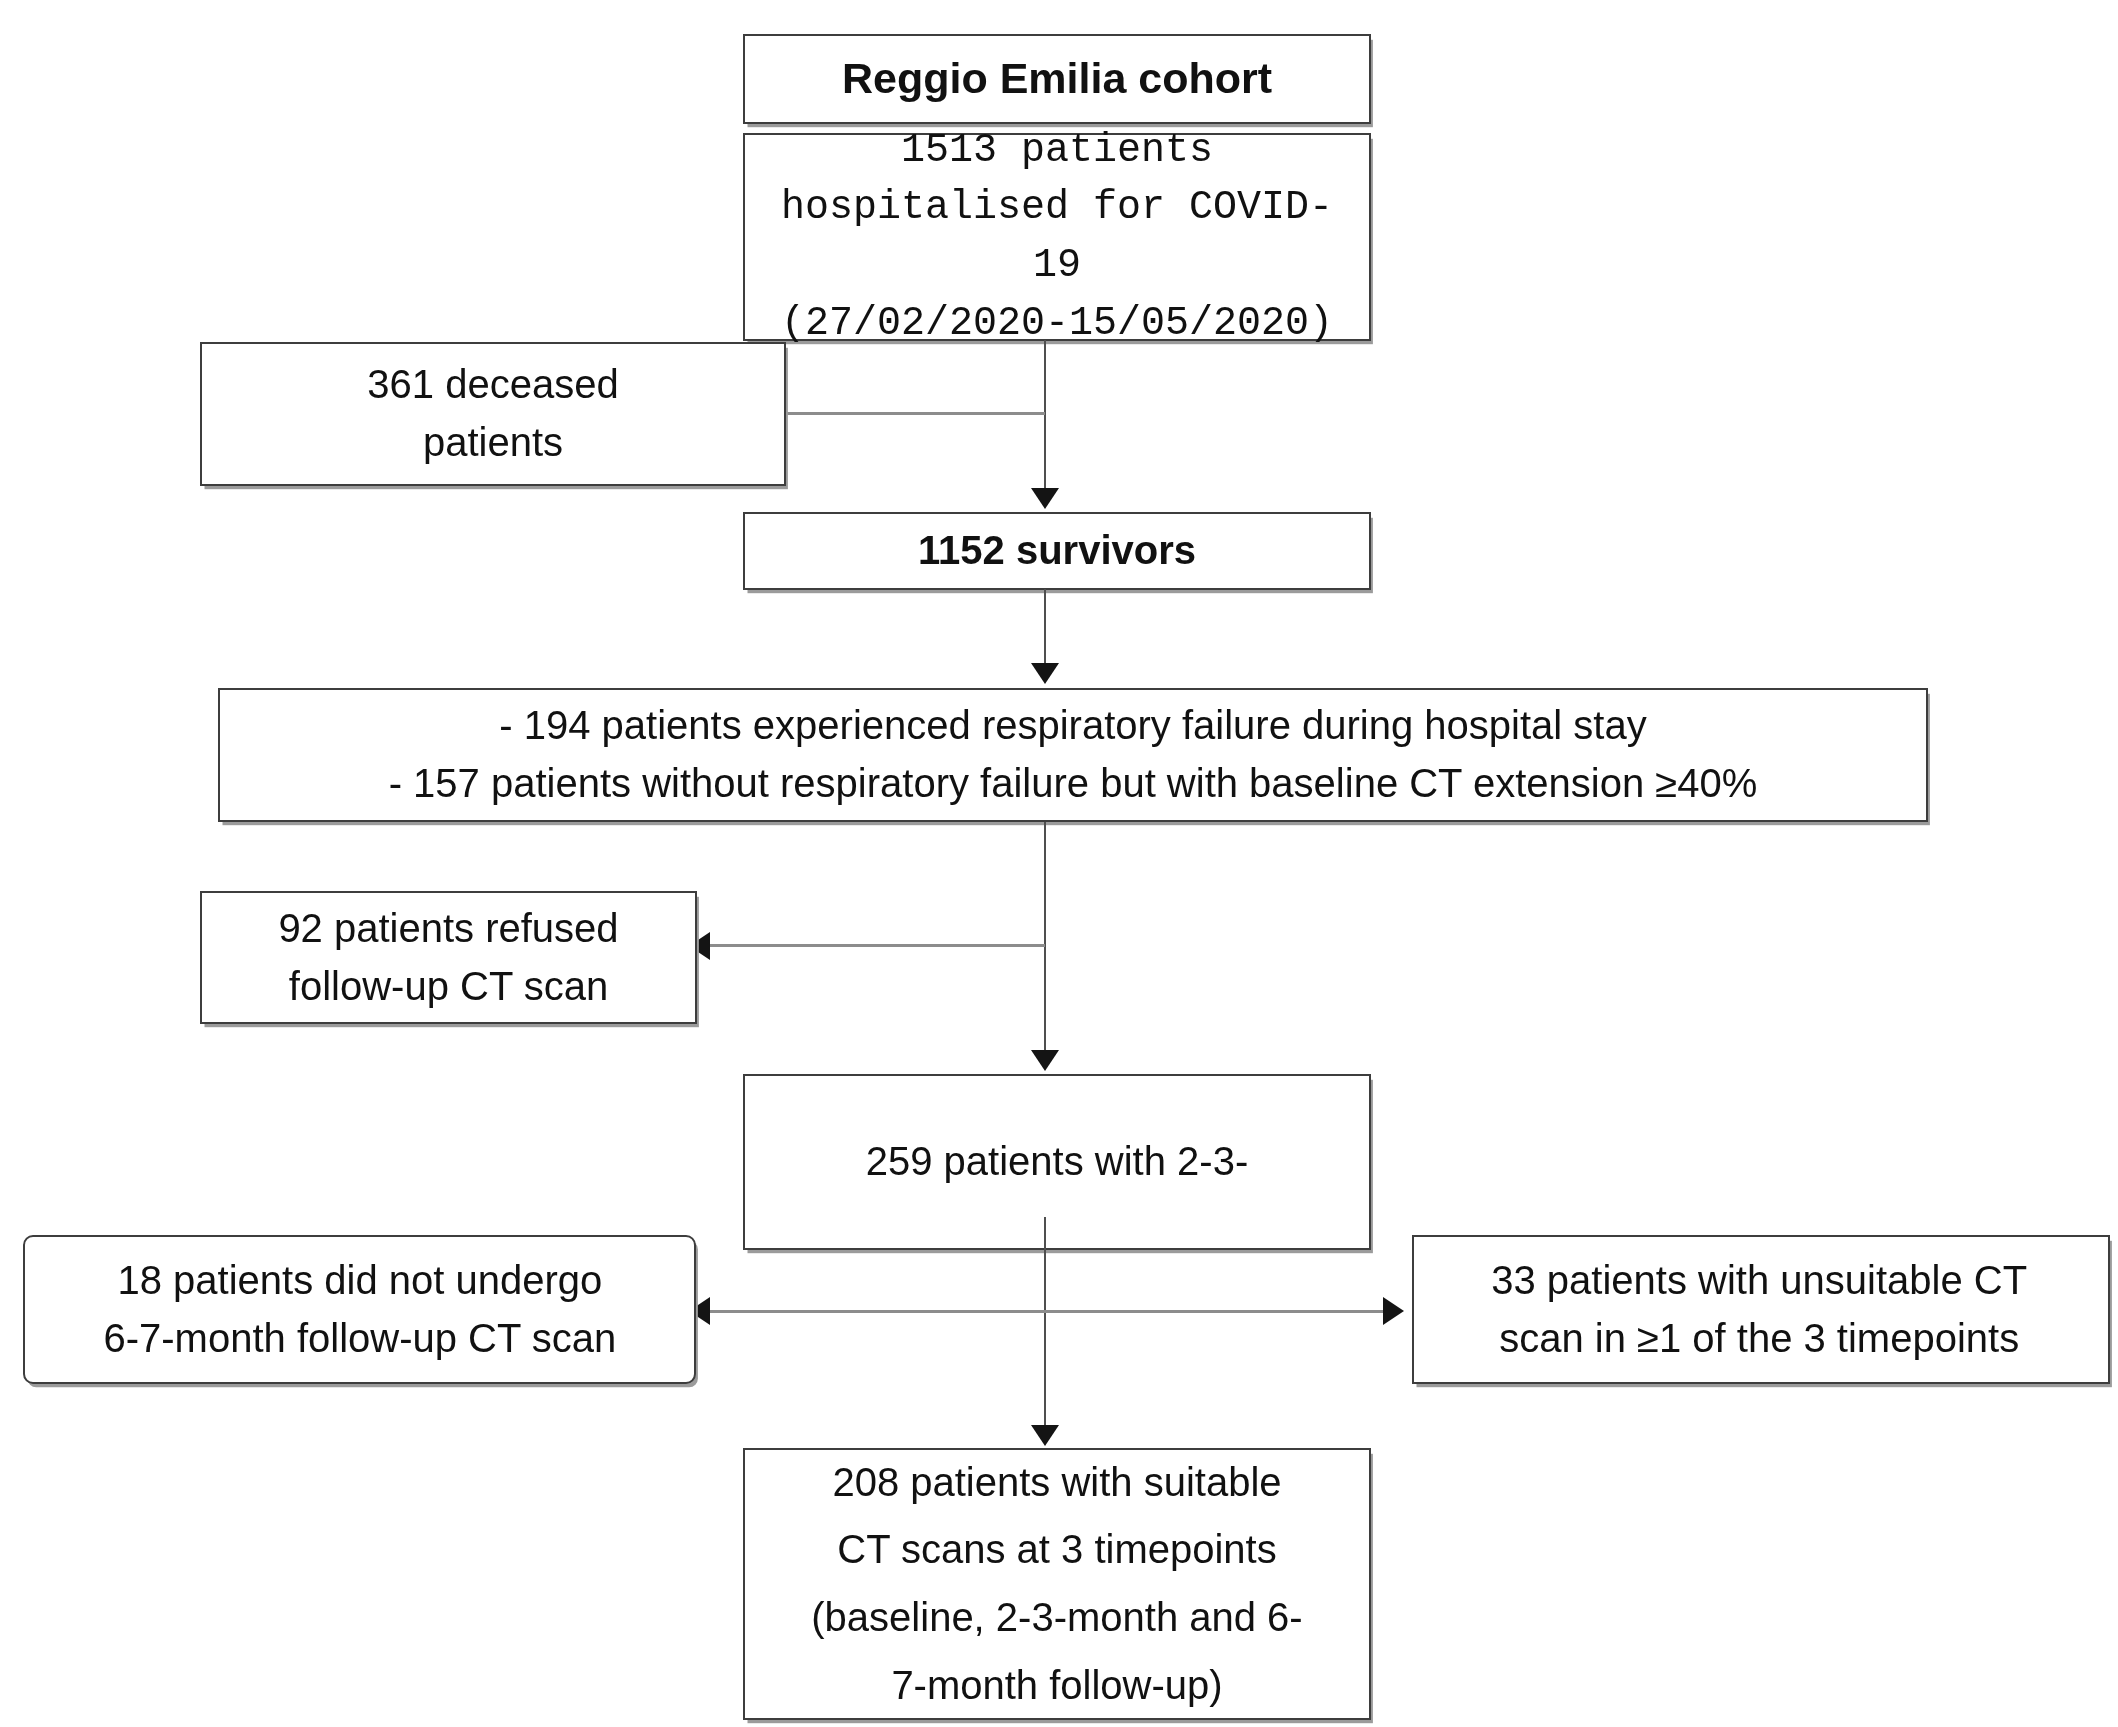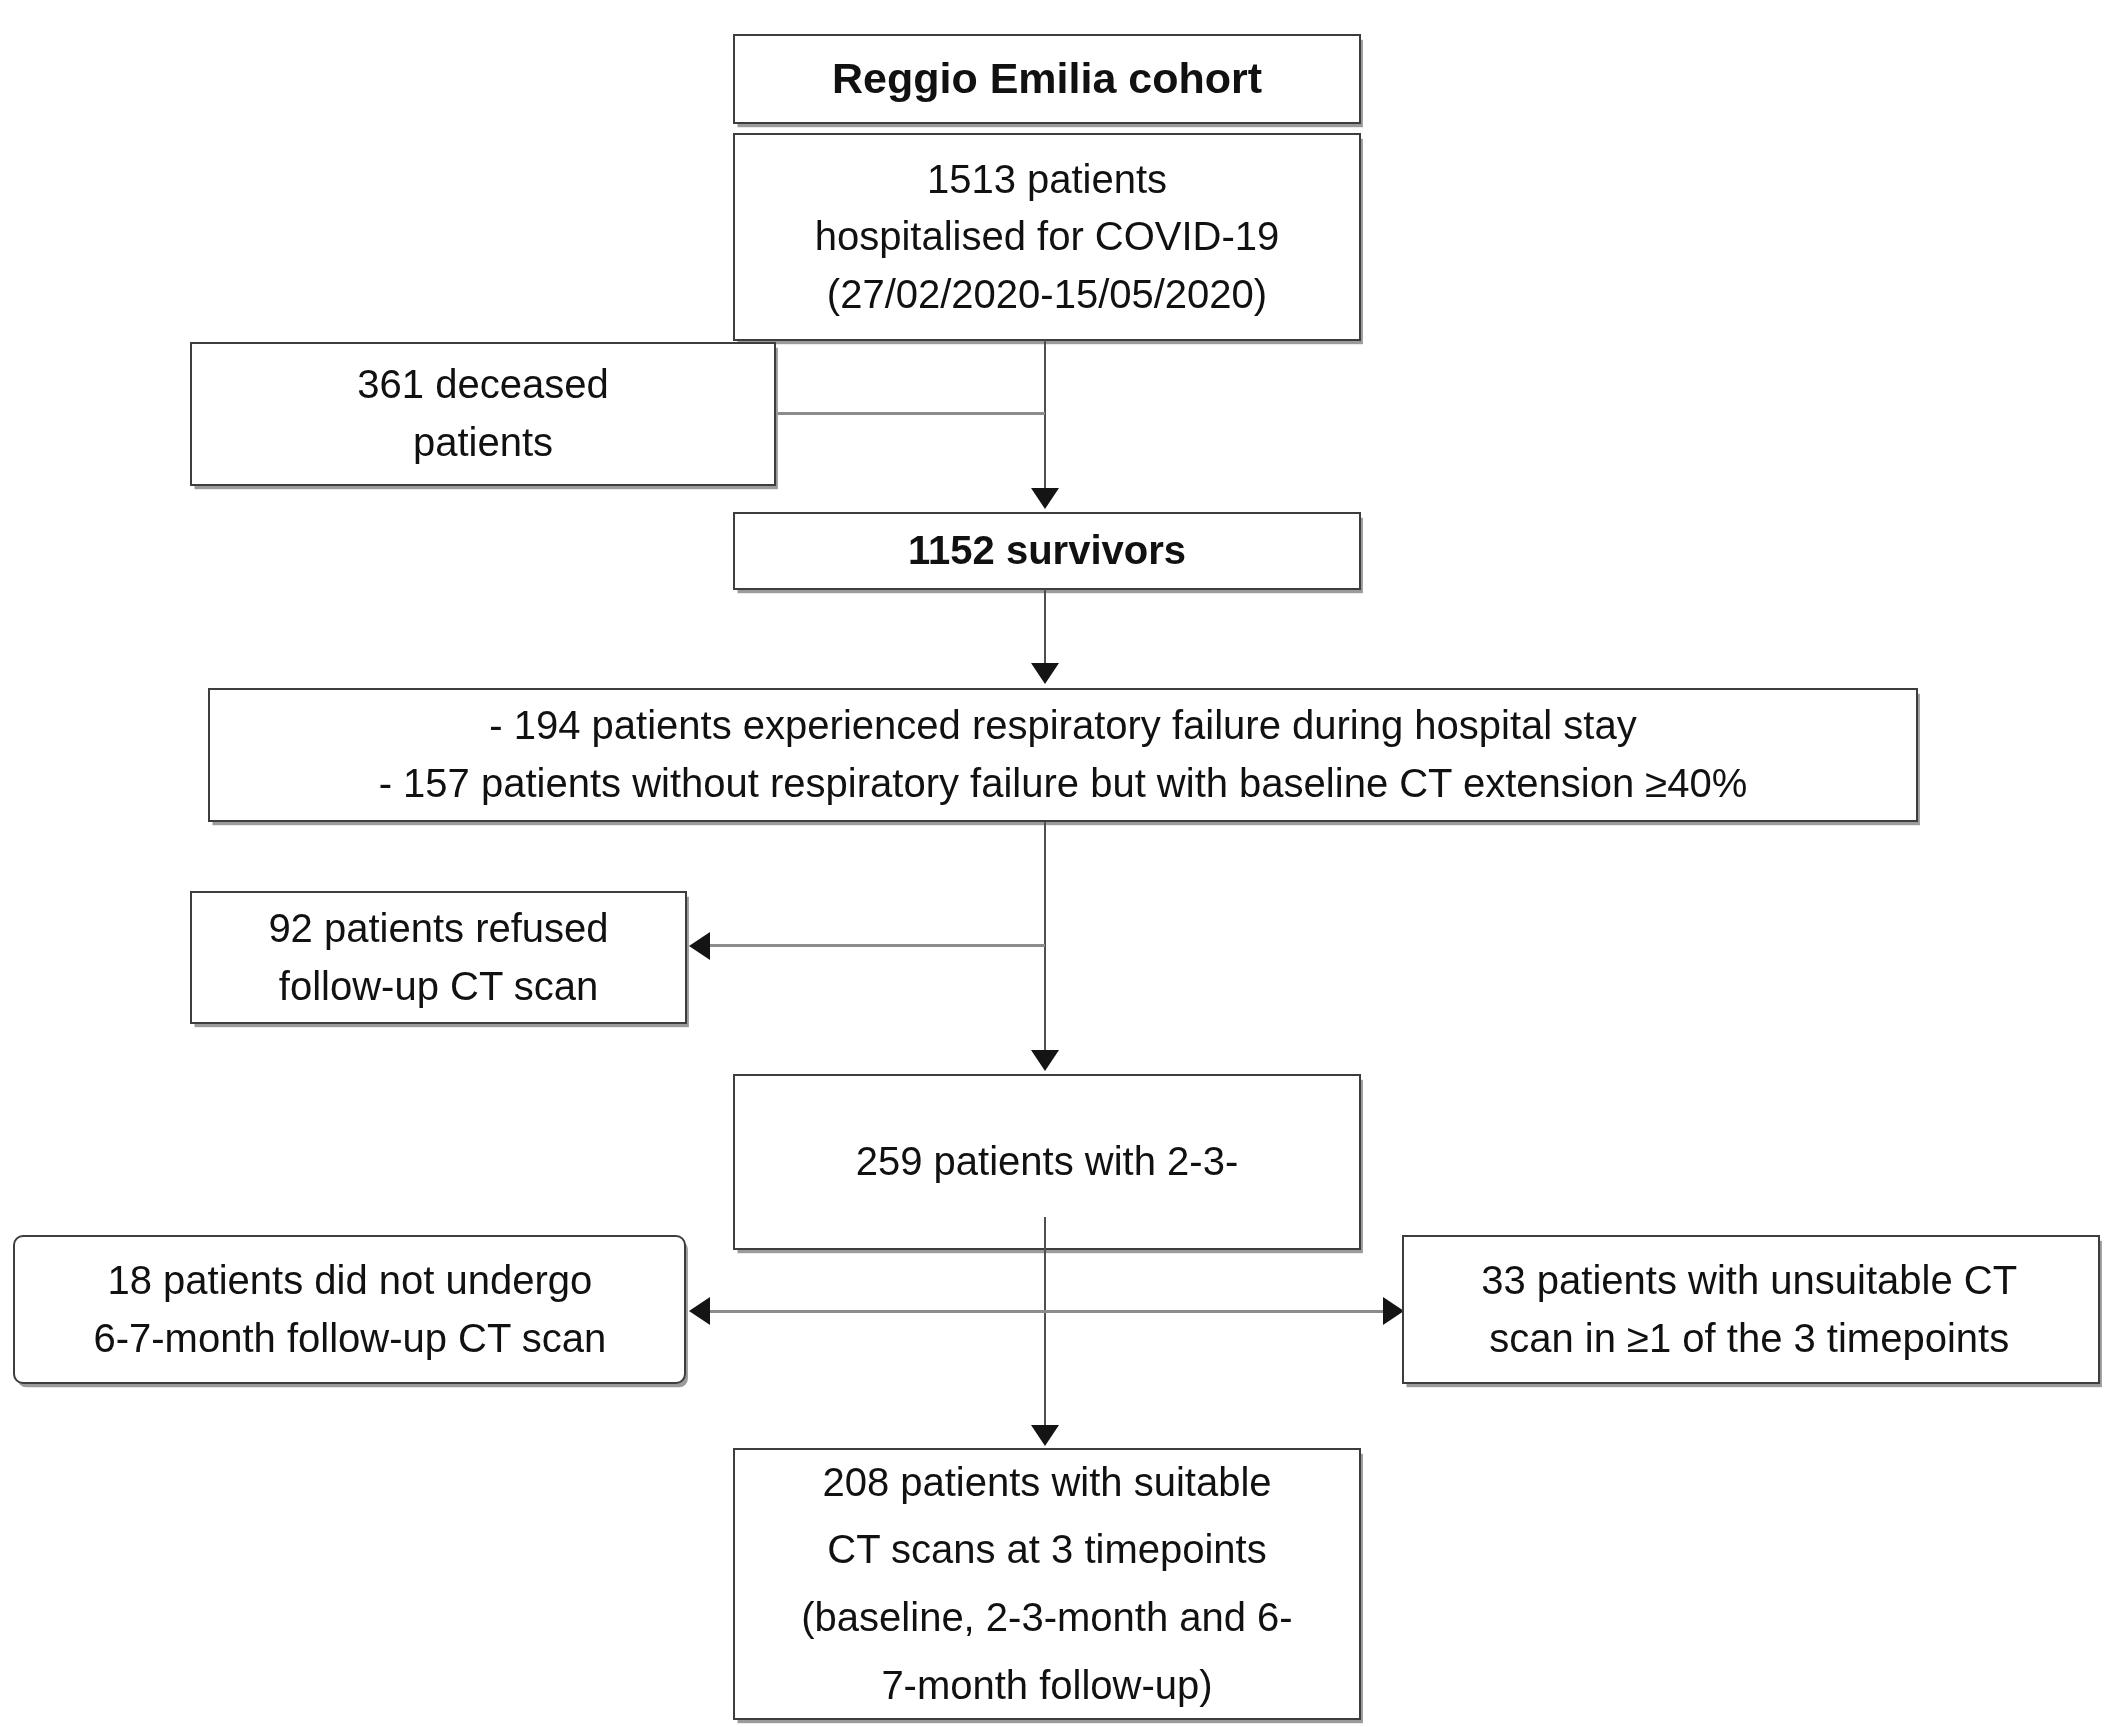--- a/index.html
+++ b/index.html
@@ -18,41 +18,42 @@
     border:2.5px solid #3d3d3d;
     box-shadow:3.2px 4.5px 0 -1.3px #9b9b9b;
     display:flex;
     flex-direction:column;
     align-items:center;
     justify-content:center;
     text-align:center;
     font-size:40px;
     line-height:1.44;
     padding:0 12.7px;
+    margin-left:10px;
   }
   .box .line{display:block;white-space:pre-wrap;}
   b{font-weight:normal;}
   .title-text{font-size:43px;font-weight:bold;}
   .hline{position:absolute;height:2.5px;background:#8c8c8c;}
   .vline{position:absolute;width:1.9px;background:#4f4f4f;}
   .ah{position:absolute;width:0;height:0;}
   .ah-down{border-left:14px solid transparent;border-right:14px solid transparent;border-top:21.7px solid #141414;}
   .ah-left{border-top:14px solid transparent;border-bottom:14px solid transparent;border-right:21.7px solid #141414;}
   .ah-right{border-top:14px solid transparent;border-bottom:14px solid transparent;border-left:21.7px solid #141414;}
 </style>
 </head>
 <body>
 
 <div class="stage">
 
   <div class="box" style="left:733px;top:34px;width:628px;height:90px;">
     <div class="line title-text">Reggio Emilia cohort</div>
   </div>
 
-  <div class="box" style="left:733px;top:133px;width:628px;height:208px;">
+  <div class="box" style="left:733px;top:133px;width:628px;height:208px;font-family:Liberation Mono, monospace;">
     <div class="line">1513 patients</div>
     <div class="line">hospitalised for COVID-19</div>
     <div class="line">(27/02/2020-15/05/2020)</div>
   </div>
 
   <div class="vline" style="left:1044px;top:340px;height:148px;"></div>
   <div class="ah ah-down" style="left:1031px;top:488px;"></div>
 
   <div class="hline" style="left:710px;top:412px;width:335px;"></div>
   <div class="ah ah-left" style="left:689px;top:399px;"></div>

